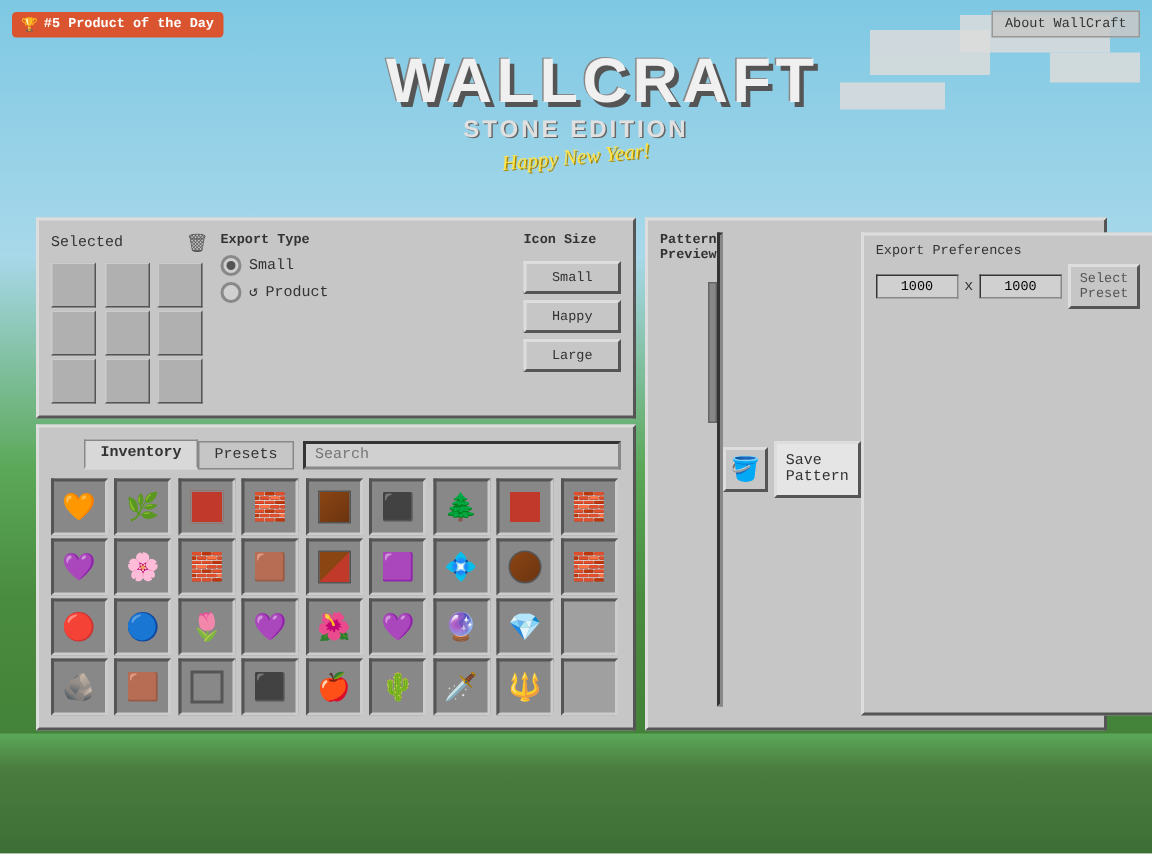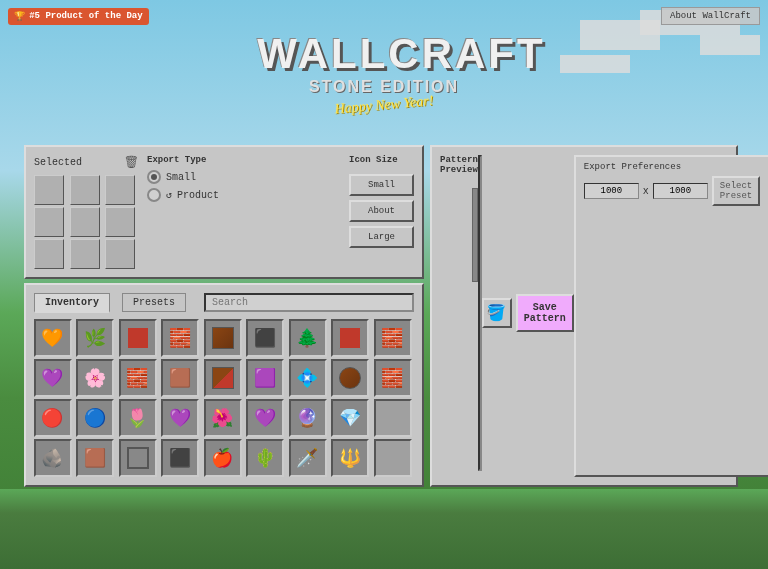--- a/index.html
+++ b/index.html
@@ -253,23 +253,24 @@
       border: 2px solid #888;
       border-right-color: #555;
       border-bottom-color: #555;
       border-top-color: #ddd;
       border-left-color: #ddd;
       padding: 8px;
     }
 
     .inv-header {
       display: flex;
-      align-items: flex-start;
-      gap: 12px;
+      align-items: flex-end;
+      gap: 0;
       margin-bottom: 6px;
+      margin-left: 22px;
     }
 
     .tab-btn {
       font-size: 10px;
       padding: 3px 10px;
       cursor: pointer;
       font-family: 'Courier New', monospace;
       border: 1px solid #888;
       background: #c6c6c6;
       color: #333;
@@ -359,33 +360,32 @@
       border-left-color: #ddd;
       display: flex;
       align-items: center;
       justify-content: center;
       cursor: pointer;
       font-size: 16px;
     }
 
     .save-btn {
       flex: 1;
-      background: #f0abfc;
+      background: #e5e5e5;
       border: 2px solid #888;
       border-right-color: #555;
       border-bottom-color: #555;
       border-top-color: #ddd;
       border-left-color: #ddd;
       color: #333;
       font-size: 10px;
       padding: 6px;
       cursor: pointer;
       font-family: 'Courier New', monospace;
-      text-align: center;
-      font-weight: bold;
+      text-align: left;
     }
 
     .export-section {
       background: #c6c6c6;
       border: 2px solid #888;
       border-right-color: #555;
       border-bottom-color: #555;
       border-top-color: #ddd;
       border-left-color: #ddd;
       padding: 5px 8px;
@@ -532,21 +532,21 @@
             <div class="radio-dot"></div>
             <span class="spiral-icon">↺</span>
             <span>Product</span>
           </label>
         </div>
       </div>
 
       <div class="size-section">
         <div class="panel-title">Icon Size</div>
         <button class="mc-btn">Small</button>
-        <button class="mc-btn">About</button>
+        <button class="mc-btn">Happy</button>
         <button class="mc-btn">Large</button>
       </div>
     </div>
 
     <div class="inventory-panel">
       <div class="inv-header">
         <button class="tab-btn active">Inventory</button>
         <button class="tab-btn">Presets</button>
         <input class="search-input" type="text" placeholder="Search" style="">
       </div>

